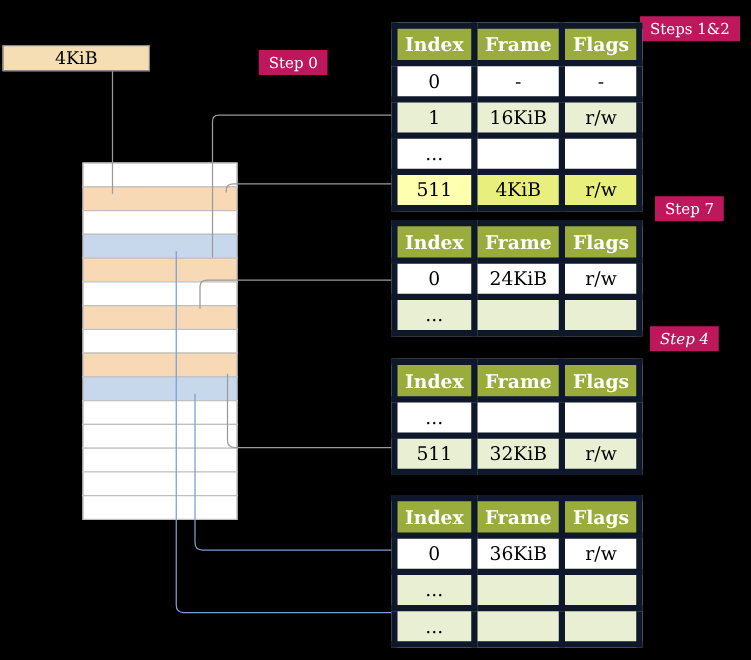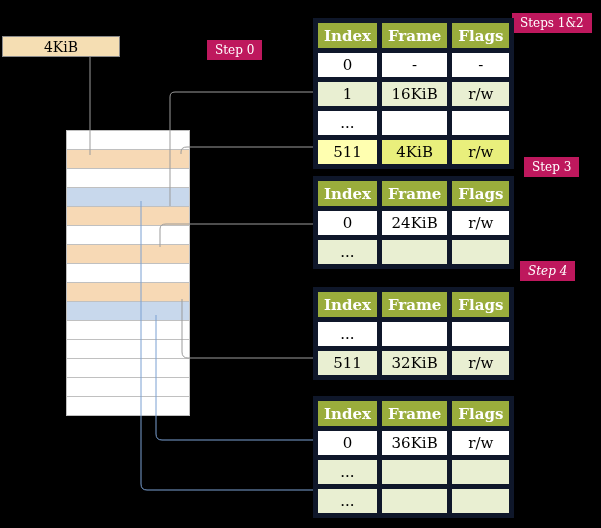--- a/index.html
+++ b/index.html
@@ -54,21 +54,21 @@
 <body>
 
 <div class="canvas">
 
   <div class="frame-box">
     <span>4KiB</span>
   </div>
 
   <div class="badge step0">Step 0</div>
   <div class="badge steps12">Steps 1&amp;2</div>
-  <div class="badge step3">Step 3</div>
+  <div class="badge step3">Step 7</div>
   <div class="badge step4">Step 4</div>
 
   <div class="memory">
       <div class="mem-row free"></div>
       <div class="mem-row mapped"></div>
       <div class="mem-row free"></div>
       <div class="mem-row pagetable"></div>
       <div class="mem-row mapped"></div>
       <div class="mem-row free"></div>
       <div class="mem-row mapped"></div>

